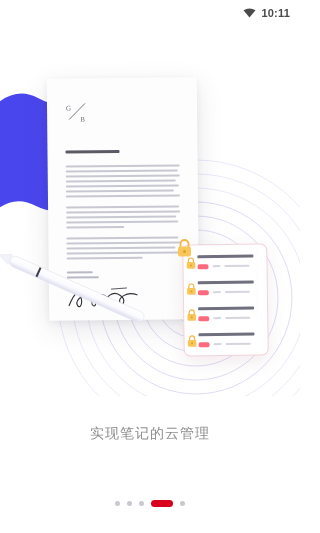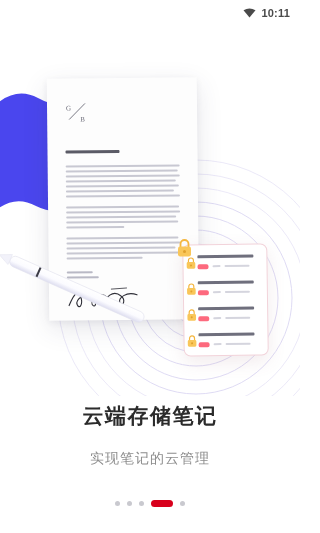--- a/index.html
+++ b/index.html
@@ -268,21 +268,20 @@
 
   <svg class="card-lock" width="17" height="20" viewBox="0 0 17 20">
     <path d="M4.5 9 V6 a4 4 0 0 1 8 0 V9" fill="none" stroke="#f4b63f" stroke-width="1.8"></path>
     <rect x="2" y="8.4" width="13" height="10" rx="2.2" fill="#f9c659"></rect>
     <circle cx="8.5" cy="13.4" r="1.5" fill="#e0a12e"></circle>
   </svg>
 
 </div>
 
 <div class="copy">
-  <div class="title">云端存储笔记</div>
   <div class="subtitle">实现笔记的云管理</div>
 </div>
 
 <div class="dots">
   <span class="dot"></span>
   <span class="dot"></span>
   <span class="dot"></span>
   <span class="dot active"></span>
   <span class="dot"></span>
 </div>

